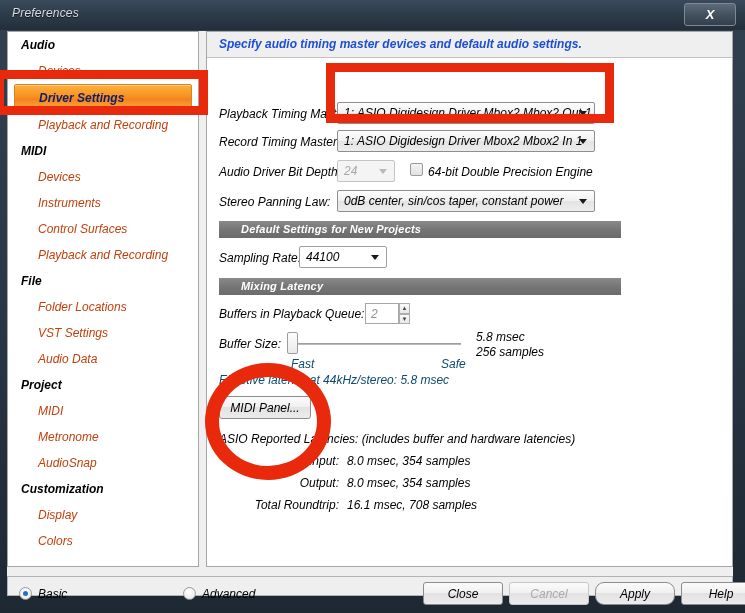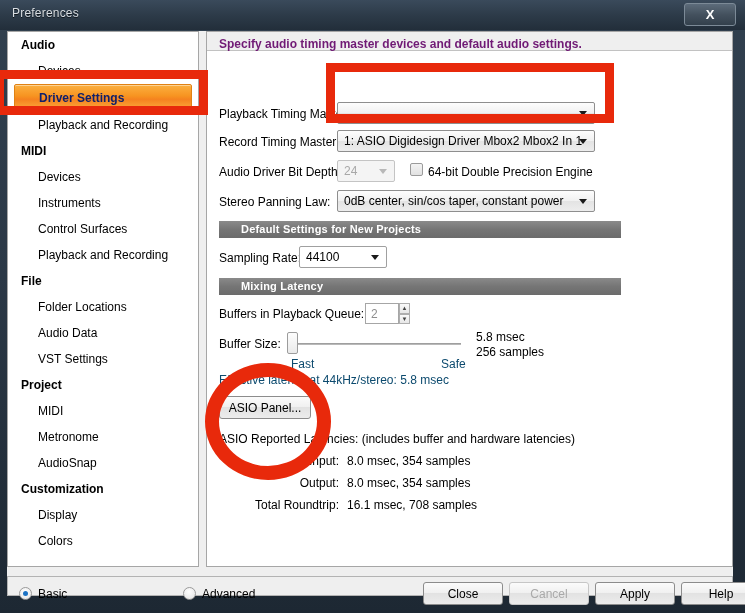--- a/index.html
+++ b/index.html
@@ -10,20 +10,21 @@
     overflow: hidden;
   }
   body {
     background: #0d1620;
   }
 
   
   #window {
     position: absolute; left: 0; top: 0; width: 745px; height: 613px;
     background: linear-gradient(180deg,#31404f 0%, #2b3846 45%, #1d2833 100%);
+    font-style: italic;
   }
   #titlebar {
     position: absolute; left: 0; top: 0; width: 745px; height: 30px;
     background: linear-gradient(180deg,#3a4a5b 0%, #2d3b49 50%, #222e3a 100%);
   }
   #titlebar-text {
     position: absolute; left: 12px; top: 6px;
     font-size: 12px; color: #d8dde2;
     text-shadow: 0 1px 0 #10161c;
     letter-spacing: .2px;
@@ -50,21 +51,21 @@
     position: absolute; left: 7px; top: 31px; width: 192px; height: 536px;
     background: #ffffff;
     border: 1px solid #a6a6a6;
     overflow: hidden;
   }
   .nav-group {
     font-size: 12px; font-weight: bold; color: #000000;
     padding: 6px 0 6px 13px;
   }
   .nav-item {
-    font-size: 12px; color: #000000;
+    font-size: 12px; color: #c2410c;
     padding: 6px 0 6px 30px;
     cursor: pointer;
     white-space: nowrap;
   }
   .nav-item.selected {
     background: linear-gradient(180deg,#fbb040 0%, #f79421 42%, #f5821f 55%, #fcb040 100%);
     color: #10206a;
     font-weight: bold;
     border: 1px solid #e08214;
     border-radius: 2px;
@@ -74,24 +75,24 @@
   }
 
   
   #panel {
     position: absolute; left: 206px; top: 31px; width: 527px; height: 536px;
     background: #ffffff;
     border: 1px solid #a6a6a6;
     overflow: hidden;
   }
   #panel-header {
-    position: absolute; left: 0; top: 0; width: 527px; height: 19px;
+    position: absolute; left: 0; top: 0; width: 527px; height: 26px;
     background: #efefef;
     border-bottom: 1px solid #c2c2c2;
-    font-size: 12px; font-weight: bold; color: #701a75;
+    font-size: 12px; font-weight: bold; color: #1d4ed8;
     padding: 5px 0 0 12px;
   }
 
   .row-label {
     position: absolute;
     font-size: 12px; color: #000;
     white-space: nowrap;
   }
   .row-label.dim { color: #0c4a6e; }
 
@@ -252,37 +253,38 @@
       <div class="nav-item">Devices</div>
       <div class="nav-item selected">Driver Settings</div>
       <div class="nav-item">Playback and Recording</div>
       <div class="nav-group">MIDI</div>
       <div class="nav-item">Devices</div>
       <div class="nav-item">Instruments</div>
       <div class="nav-item">Control Surfaces</div>
       <div class="nav-item">Playback and Recording</div>
       <div class="nav-group">File</div>
       <div class="nav-item">Folder Locations</div>
+      <div class="nav-item">VST Settings</div>
       <div class="nav-item">Audio Data</div>
-      <div class="nav-item">VST Settings</div>
       <div class="nav-group">Project</div>
       <div class="nav-item">MIDI</div>
       <div class="nav-item">Metronome</div>
       <div class="nav-item">AudioSnap</div>
       <div class="nav-group">Customization</div>
       <div class="nav-item">Display</div>
       <div class="nav-item">Colors</div>
     </div>
 
   <div id="panel">
 
     <div id="panel-header">Specify audio timing master devices and default audio settings.</div>
 
     <div class="row-label" style="left:12px; top:75px;">Playback Timing Master:</div>
     <div class="combo" style="left:130px; top:70px; width:258px;">
+      <span>1: ASIO Digidesign Driver Mbox2 Mbox2 Out 1</span>
       <span class="arrow"></span>
     </div>
 
     <div class="row-label" style="left:12px; top:103px;">Record Timing Master:</div>
     <div class="combo" style="left:130px; top:98px; width:258px;">
       <span>1: ASIO Digidesign Driver Mbox2 Mbox2 In 1</span>
       <span class="arrow"></span>
     </div>
 
     <div class="row-label" style="left:12px; top:133px;">Audio Driver Bit Depth:</div>
@@ -332,21 +334,21 @@
     <div class="slider-thumb" style="left:80px; top:300px;"></div>
 
     <div class="row-label dim" style="left:84px; top:325px;">Fast</div>
     <div class="row-label dim" style="left:234px; top:325px;">Safe</div>
 
     <div class="row-label" style="left:269px; top:298px;">5.8 msec</div>
     <div class="row-label" style="left:269px; top:313px;text-align:right;">256 samples</div>
 
     <div class="row-label dim" style="left:12px; top:341px;">Effective latency at 44kHz/stereo:  5.8 msec</div>
 
-    <div class="pushbtn" style="left:12px; top:364px; width:92px; height:23px;">ASIO Panel...</div>
+    <div class="pushbtn" style="left:12px; top:364px; width:92px; height:23px;">MIDI Panel...</div>
 
     <div class="row-label" style="left:12px; top:400px;">ASIO Reported Latencies: (includes buffer and hardware latencies)</div>
 
     <div class="row-label" style="left:84px; top:422px; width:48px; text-align:right;">Input:</div>
     <div class="row-label" style="left:140px; top:422px;">8.0 msec, 354 samples</div>
 
     <div class="row-label" style="left:72px; top:444px; width:60px; text-align:right;">Output:</div>
     <div class="row-label" style="left:140px; top:444px;">8.0 msec, 354 samples</div>
 
     <div class="row-label" style="left:28px; top:466px; width:104px; text-align:right;">Total Roundtrip:</div>
@@ -356,21 +358,21 @@
 
   <div id="bottombar">
     <div class="radio checked" style="left:11px; top:10px;"></div>
     <div class="row-label" style="left:30px; top:10px;">Basic</div>
 
     <div class="radio" style="left:175px; top:10px;"></div>
     <div class="row-label" style="left:194px; top:10px;">Advanced</div>
 
     <div class="pushbtn" style="left:415px; top:5px; width:80px; height:23px;">Close</div>
     <div class="pushbtn disabled" style="left:501px; top:5px; width:80px; height:23px;">Cancel</div>
-    <div class="pushbtn" style="left:587px; top:5px; width:80px; height:23px;">Apply</div>
+    <div class="pushbtn" style="left:587px; top:5px; width:80px; height:23px;border-radius:9px;">Apply</div>
     <div class="pushbtn" style="left:673px; top:5px; width:80px; height:23px;">Help</div>
   </div>
 
   <div class="annot-rect" style="left:-5px; top:70px; width:213px; height:45px;"></div>
   <div class="annot-rect" style="left:326px; top:63px; width:288px; height:60px;"></div>
   <div class="annot-circle" style="left:205px; top:363px; width:126px; height:117px;"></div>
 
 </div>
 
 </body></html>

